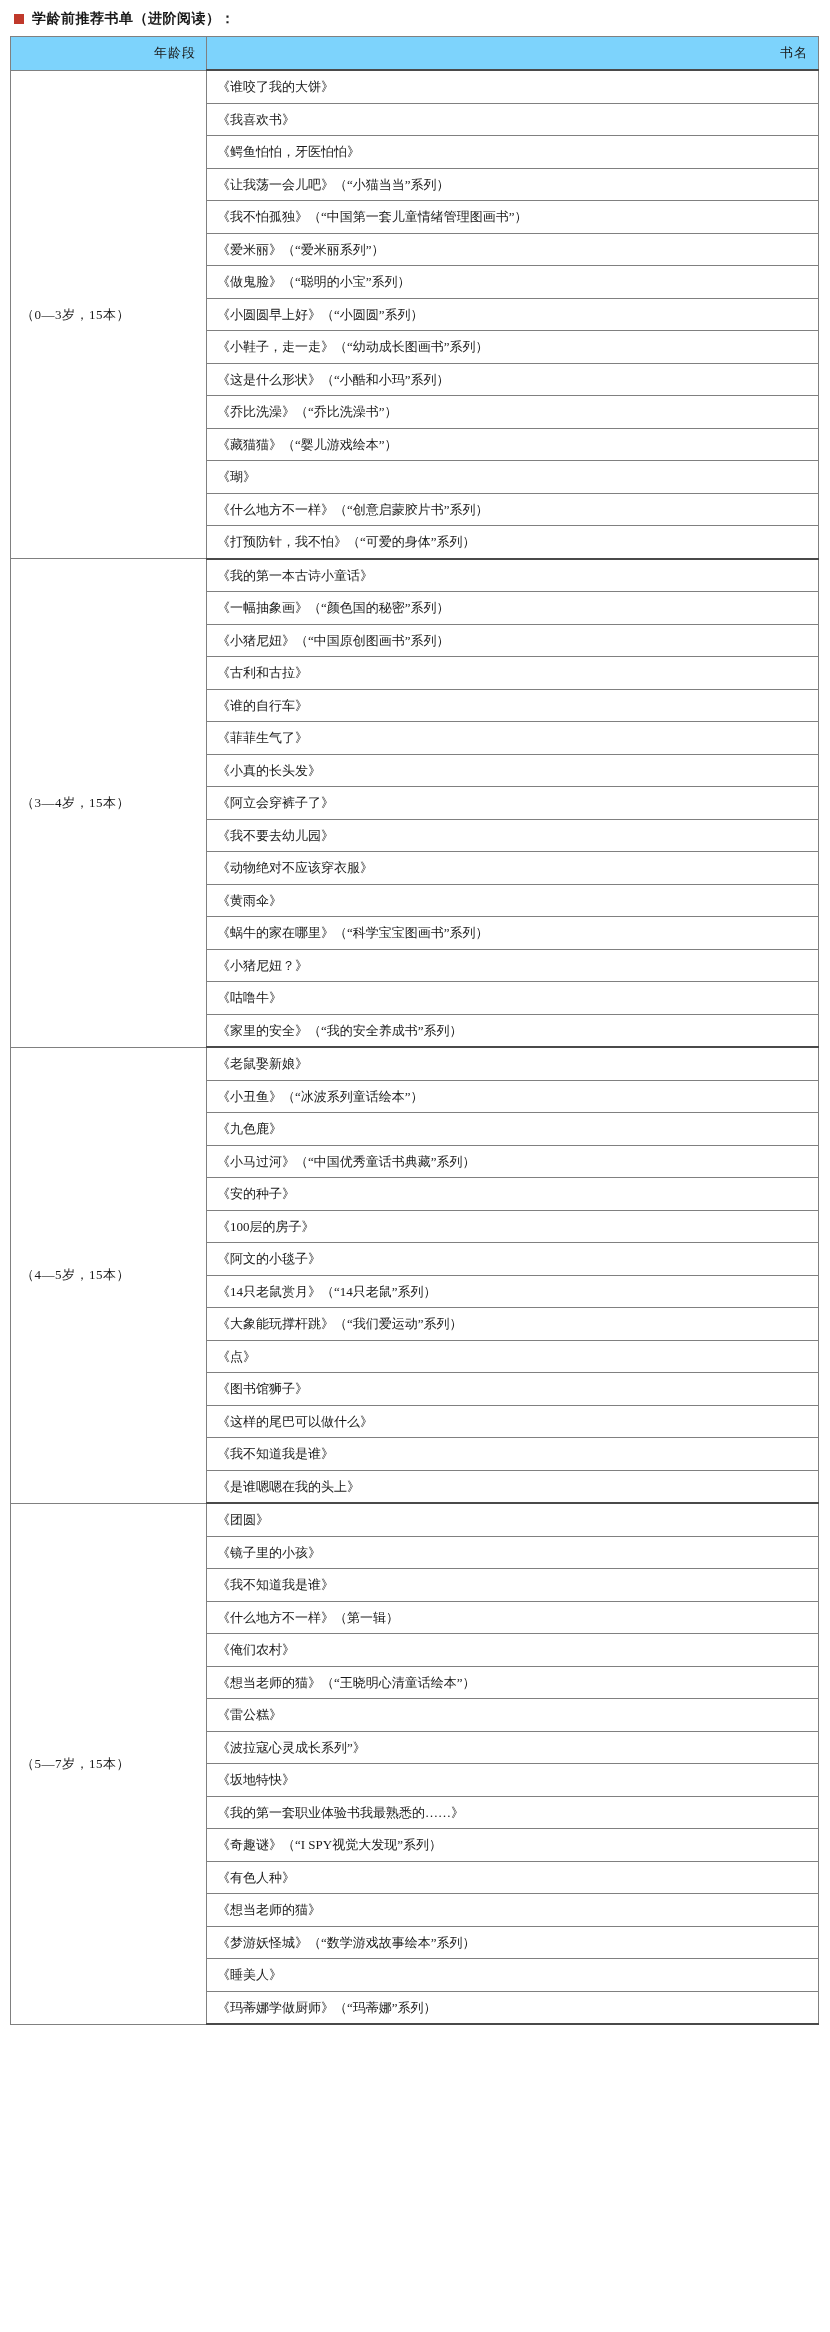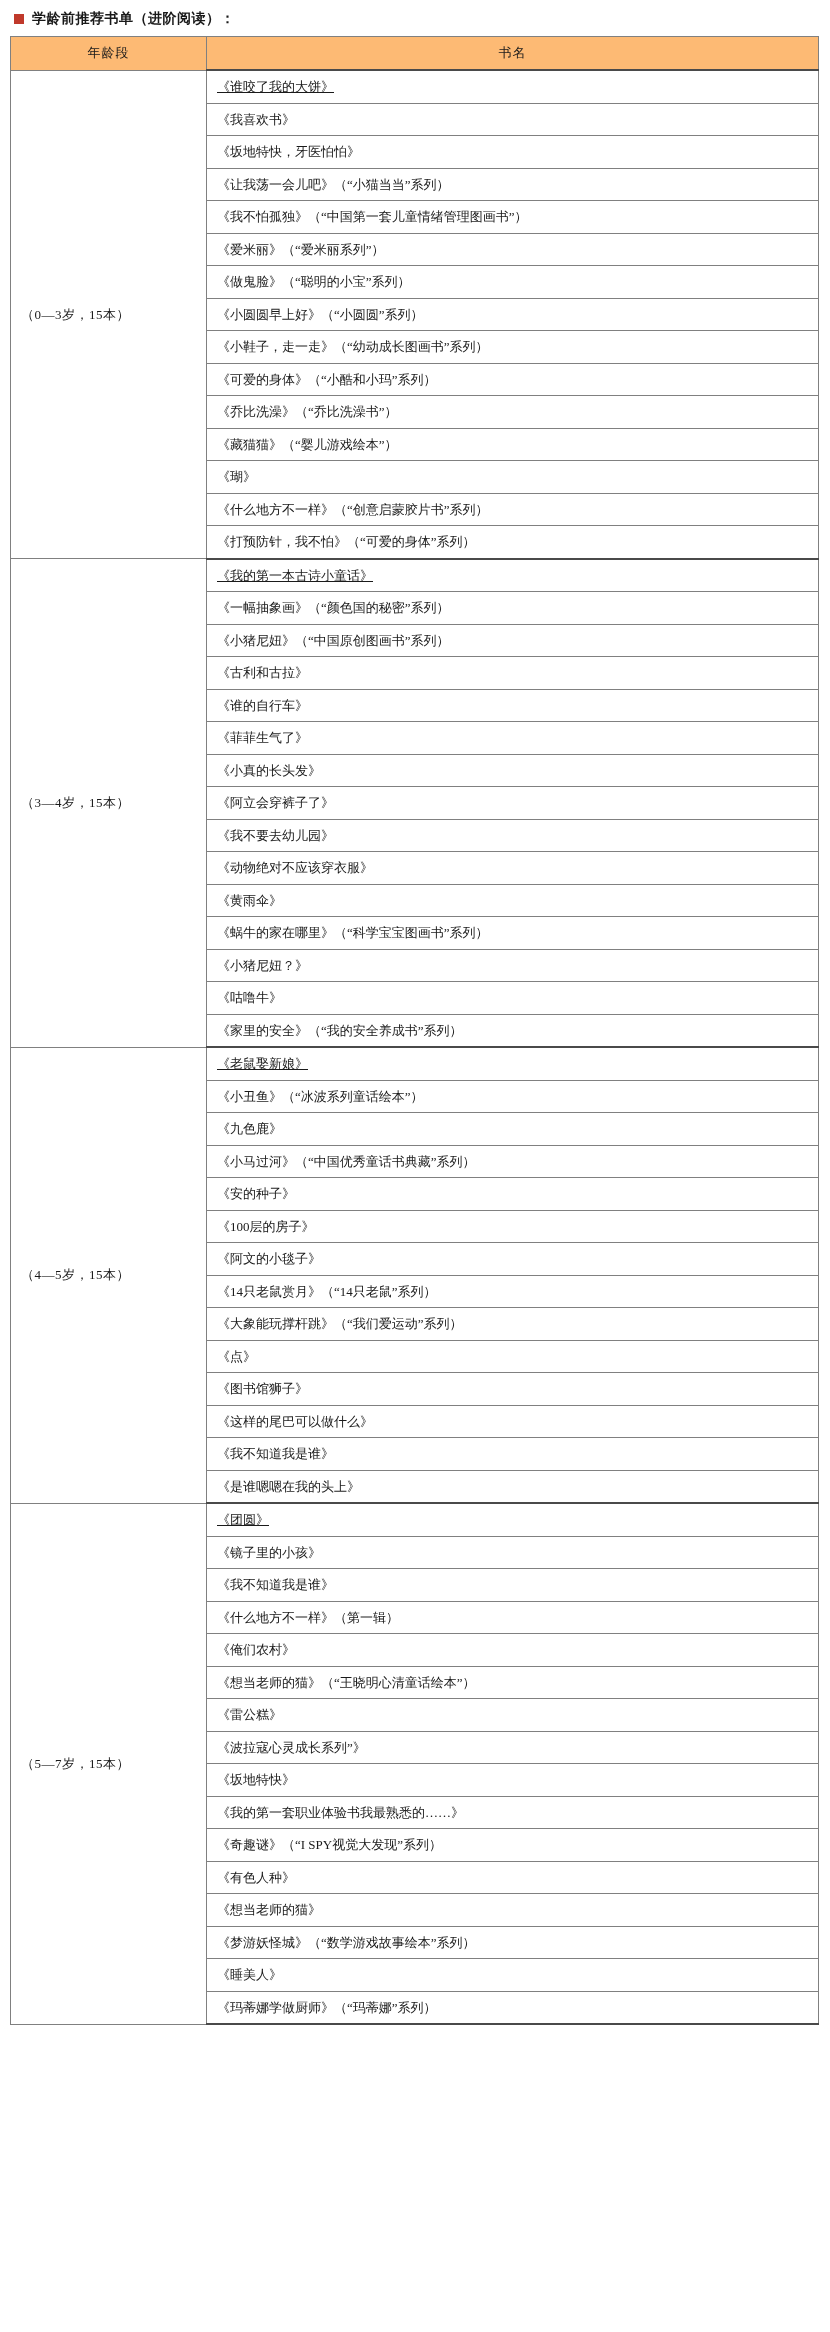--- a/index.html
+++ b/index.html
@@ -39,22 +39,22 @@
     width: 808px;
     table-layout: fixed;
     border: 1px solid #808080;
   }
   table.booklist col.age-col { width: 196px; }
   table.booklist col.title-col { width: 612px; }
 
   table.booklist th {
     font-weight: normal;
     font-size: 13px;
-    text-align: center;
-    background: #fdba74;
+    text-align: right;
+    background: #7dd3fc;
     border: 1px solid #808080;
     padding: 7px 10px;
     letter-spacing: 1px;
   }
   table.booklist td {
     font-size: 13px;
     border: 1px solid #808080;
     padding: 6px 10px;
     vertical-align: middle;
     line-height: 1.5;
@@ -62,21 +62,20 @@
   }
   td.age-cell {
     letter-spacing: 0.5px;
     border-top: 2px solid #4a4a4a;
     border-bottom: 2px solid #4a4a4a;
     border-left: 1px solid #808080;
     border-right: 1px solid #808080;
   }
   tr.group-first td.book-cell {
     border-top: 2px solid #4a4a4a;
-    text-decoration: underline;
   }
   tr.group-last td.book-cell {
     border-bottom: 2px solid #4a4a4a;
     margin-left: 24px;
   }
   td.book-cell {
     white-space: nowrap;
     overflow: hidden;
     text-overflow: ellipsis;
   }
@@ -104,42 +103,42 @@
     </thead>
     <tbody id="tbody">
         <tr class="group-first">
           <td class="age-cell" rowspan="15">（0—3岁，15本）</td>
           <td class="book-cell">《谁咬了我的大饼》</td>
         </tr>
         <tr>
           <td class="book-cell">《我喜欢书》</td>
         </tr>
         <tr>
-          <td class="book-cell">《坂地特快，牙医怕怕》</td>
+          <td class="book-cell">《鳄鱼怕怕，牙医怕怕》</td>
         </tr>
         <tr>
           <td class="book-cell">《让我荡一会儿吧》（“小猫当当”系列）</td>
         </tr>
         <tr>
           <td class="book-cell">《我不怕孤独》（“中国第一套儿童情绪管理图画书”）</td>
         </tr>
         <tr>
           <td class="book-cell">《爱米丽》（“爱米丽系列”）</td>
         </tr>
         <tr>
           <td class="book-cell">《做鬼脸》（“聪明的小宝”系列）</td>
         </tr>
         <tr>
           <td class="book-cell">《小圆圆早上好》（“小圆圆”系列）</td>
         </tr>
         <tr>
           <td class="book-cell">《小鞋子，走一走》（“幼动成长图画书”系列）</td>
         </tr>
         <tr>
-          <td class="book-cell">《可爱的身体》（“小酷和小玛”系列）</td>
+          <td class="book-cell">《这是什么形状》（“小酷和小玛”系列）</td>
         </tr>
         <tr>
           <td class="book-cell">《乔比洗澡》（“乔比洗澡书”）</td>
         </tr>
         <tr>
           <td class="book-cell">《藏猫猫》（“婴儿游戏绘本”）</td>
         </tr>
         <tr>
           <td class="book-cell">《瑚》</td>
         </tr>

